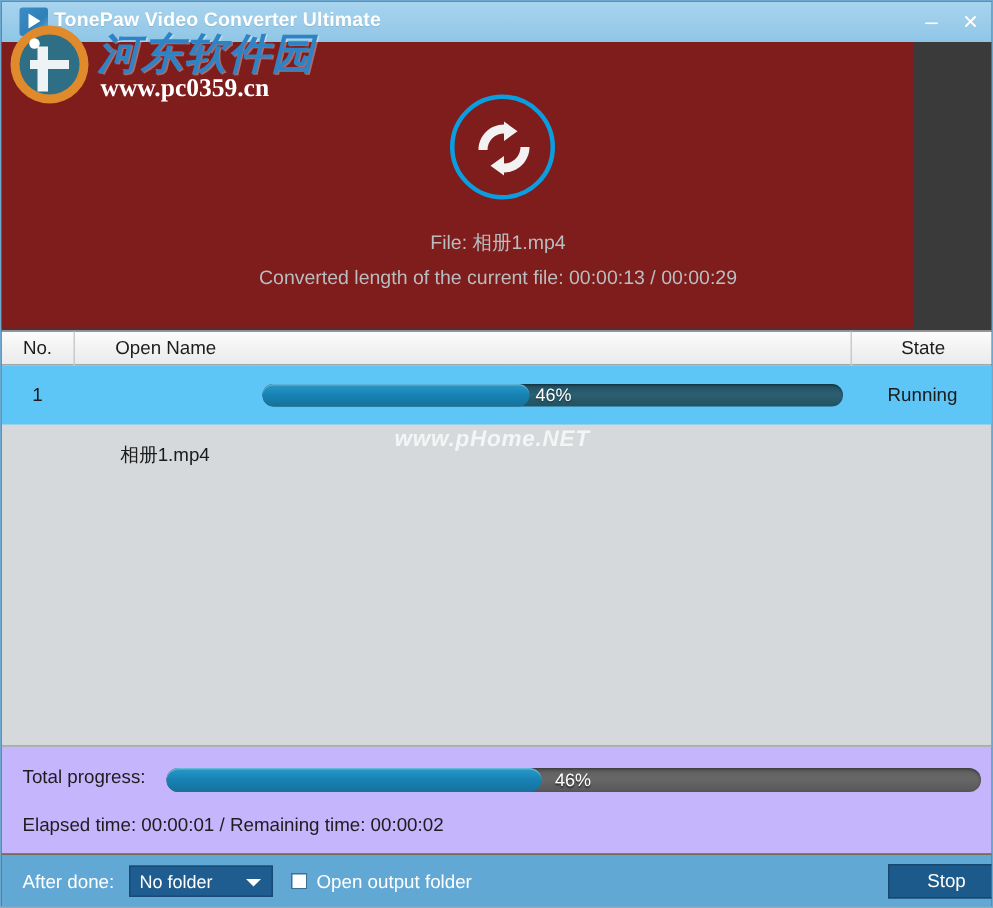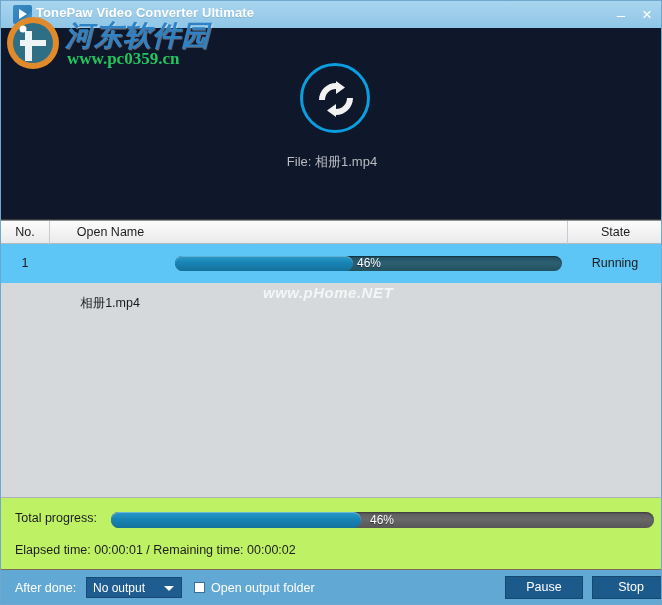--- a/index.html
+++ b/index.html
@@ -69,23 +69,23 @@
     line-height: 20px;
     cursor: default;
   }
   .win-min { right: 32px; }
   .win-close { right: 6px; font-size: 17px; }
 
   
   .hero {
     position: absolute;
     left: 0; top: 27px;
-    width: 662px;
+    width: 608px;
     height: 191px;
-    background: #0f172a;
+    background: #7f1d1d;
   }
   .spin-circle {
     position: absolute;
     left: 299px; top: 35px;
     width: 70px; height: 70px;
     border-radius: 50%;
     border: 3px solid #0a9ee0;
     box-sizing: border-box;
   }
   .spin-circle svg {
@@ -199,21 +199,21 @@
     pointer-events: none;
     text-align: right;
   }
 
   
   .bottom-panel {
     position: absolute;
     left: 0; top: 496px;
     width: 662px;
     height: 72px;
-    background: #bef264;
+    background: #c4b5fd;
     border-top: 1px solid #aeb2b6;
     box-sizing: border-box;
   }
   .total-label {
     position: absolute;
     left: 14px; top: 13px;
     font-size: 12.5px;
     color: #1d1d1d;
     white-space: nowrap;
   }
@@ -344,21 +344,21 @@
     white-space: nowrap;
     pointer-events: none;
     text-shadow: 1px 1px 0 rgba(255,255,255,0.35);
   }
   .wm-url {
     position: absolute;
     left: 66px; top: 48px;
     font-family: "Liberation Serif", serif;
     font-size: 17px;
     font-weight: bold;
-    color: #22c55e;
+    color: #ffffff;
     white-space: nowrap;
     pointer-events: none;
   }
 </style>
 </head>
 <body>
 
 <div id="app">
 
   <div class="titlebar">
@@ -374,20 +374,21 @@
   <div class="hero">
     <div class="spin-circle">
       <svg width="44" height="44" viewBox="0 0 44 44" aria-hidden="true">
         <g fill="#f2f2f2">
           <path d="M22 6 C12.6 6 5 13.6 5 23 L11 23 C11 16.9 15.9 12 22 12 L22 17 L31 10.5 L22 4 Z"></path>
           <path d="M22 38 C31.4 38 39 30.4 39 21 L33 21 C33 27.1 28.1 32 22 32 L22 27 L13 33.5 L22 40 Z"></path>
         </g>
       </svg>
     </div>
     <div class="hero-line hero-file">File: 相册1.mp4</div>
+    <div class="hero-line hero-len">Converted length of the current file: 00:00:13 / 00:00:29</div>
   </div>
 
   <div class="table-head">
     <div class="th th-no">No.</div>
     <div class="th th-name divider">Open Name</div>
     <div class="th th-state divider">State</div>
   </div>
 
   <div class="list-body">
     <div class="row">
@@ -409,26 +410,25 @@
   <div class="total-bar">
     <div class="total-bar-fill" id="total-fill" style="width: 250px;"></div>
     <div class="total-bar-label" id="total-pct" style="left: 259px;">46%</div>
   </div>
   <div class="times">Elapsed time: 00:00:01 / Remaining time: 00:00:02</div>
 
   <div class="footer">
     <div class="ft-label">After done:</div>
   </div>
   <div class="dropdown">
-    <div class="dropdown-value">No output</div>
+    <div class="dropdown-value">No folder</div>
     <div class="dropdown-arrow"></div>
   </div>
   <div class="checkbox"></div>
   <div class="checkbox-label">Open output folder</div>
-  <div class="btn btn-pause">Pause</div>
   <div class="btn btn-stop">Stop</div>
 
   <div class="wm-logo">
     <svg width="56" height="56" viewBox="0 0 56 56" aria-hidden="true">
       <circle cx="28" cy="28" r="26" fill="#e08a2b"></circle>
       <circle cx="28" cy="28" r="20" fill="#2f6f86"></circle>
       <path d="M20 16 h7 v30 h-7 z M15 25 h26 v6 h-26 z" fill="#ffffff" opacity="0.92"></path>
       <circle cx="18" cy="14" r="3.5" fill="#ffffff"></circle>
     </svg>
   </div>

